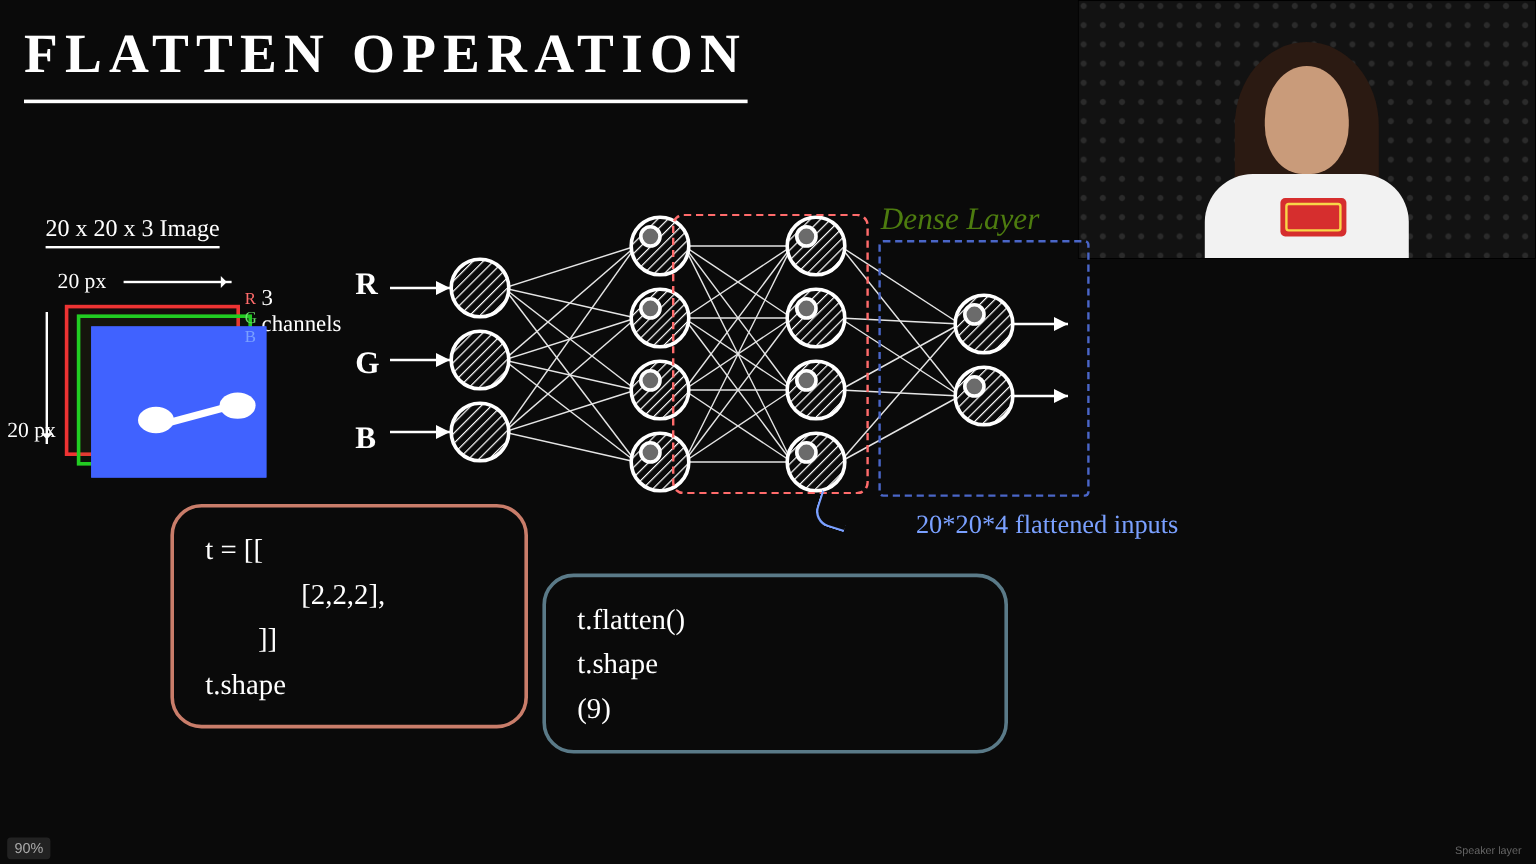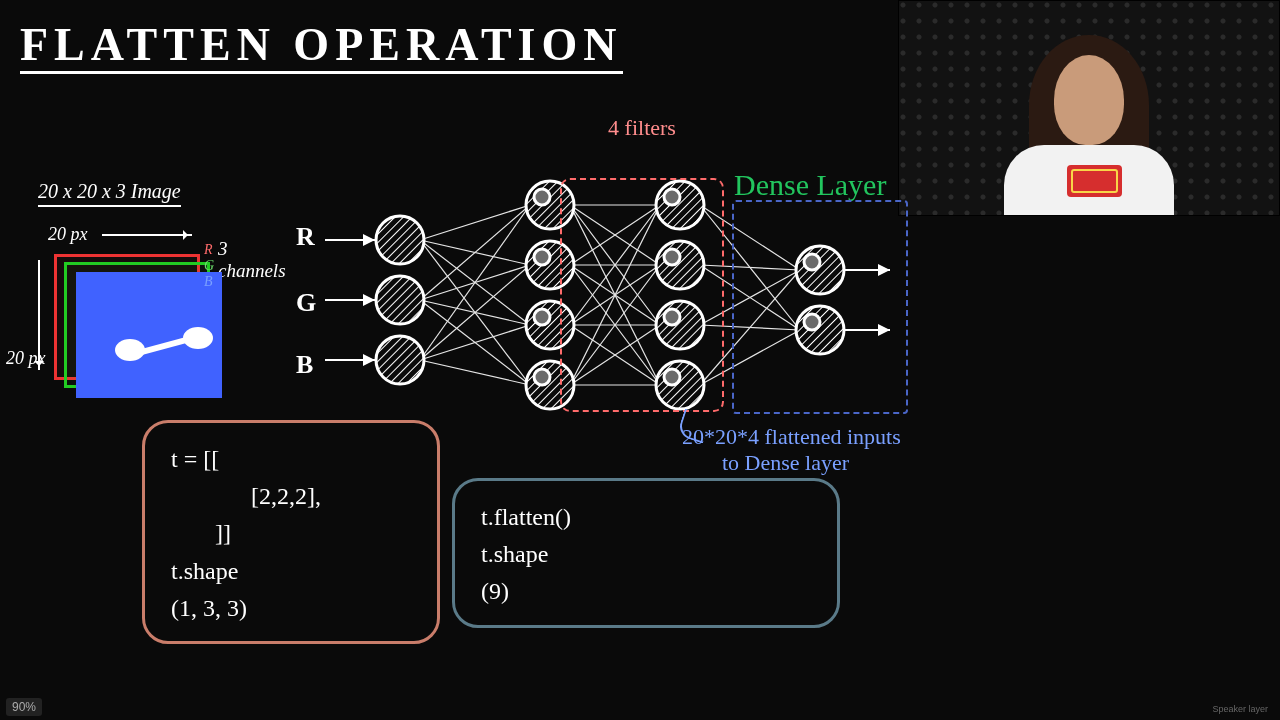--- a/index.html
+++ b/index.html
@@ -14,21 +14,21 @@
     position: relative;
   }
   .title {
     position: absolute;
     top: 18px;
     left: 20px;
     font-size: 46px;
     letter-spacing: 6px;
     font-weight: bold;
     border-bottom: 3px solid #fff;
-    padding-bottom: 0;
+    padding-bottom: 12px;
     text-align: right;
   }
   
   .webcam {
     position: absolute;
     top: 0;
     right: 0;
     width: 380px;
     height: 214px;
     background: #1a1a1a;
@@ -80,21 +80,20 @@
     position: absolute;
     inset: 4px;
     border: 2px solid #f8d648;
     border-radius: 3px;
   }
   
   .img-block {
     position: absolute;
     top: 180px; left: 8px;
     width: 270px;
-    font-style: italic;
   }
   .img-caption {
     font-size: 20px;
     border-bottom: 2px solid #fff;
     display: inline-block;
     padding-bottom: 2px;
     margin-left: 30px;
   }
   .dims-row {
     position: absolute;
@@ -160,32 +159,32 @@
 
   
   .conv-label {
     position: absolute; top: 116px; left: 542px;
     font-size: 28px; color: #ff8d8d; text-align: center; width: 200px;
     line-height: 1.1;
   }
   .conv-sub { display: block; font-size: 22px; }
   .dense-label {
     position: absolute; top: 168px; left: 734px;
-    font-size: 30px; color: #22c55e;
+    font-size: 26px; color: #4d7c0f; font-style: italic;
   }
   .conv-box {
     position: absolute; top: 178px; left: 560px; width: 160px; height: 230px;
     border: 2.5px dashed #ff6b6b; border-radius: 10px;
   }
   .dense-box {
     position: absolute; top: 200px; left: 732px; width: 172px; height: 210px;
     border: 2.5px dashed #4a66c8; border-radius: 4px;
   }
   .flatten-caption {
-    position: absolute; top: 424px; left: 682px; font-size: 22px; color: #7aa0ff; text-align: left; width: 300px;
+    position: absolute; top: 424px; left: 682px; font-size: 22px; color: #7aa0ff; text-align: right; width: 300px;
   }
   .flatten-caption .ln2 { display: block; padding-left: 40px; }
   .flatten-arrow {
     position: absolute; top: 412px; left: 680px;
     width: 26px; height: 26px;
     border-left: 2px solid #7aa0ff;
     border-bottom: 2px solid #7aa0ff;
     border-radius: 0 0 0 14px;
     transform: rotate(18deg);
     pointer-events: none;
@@ -362,37 +361,34 @@
   <g>
     <circle class="node-hatch" cx="540" cy="100" r="24"></circle>
         <circle class="node" cx="532" cy="92" r="8"></circle>
     <circle class="node-hatch" cx="540" cy="160" r="24"></circle>
         <circle class="node" cx="532" cy="152" r="8"></circle>
   </g>
 </svg>
 </div>
 
 <div class="conv-label">
-  <span class="conv-sub">4 filters</span>
 </div>
 <div class="conv-box"></div>
 <div class="dense-label">Dense Layer</div>
 <div class="dense-box"></div>
 <div class="flatten-arrow"></div>
 <div class="flatten-caption">
   <span>20*20*4 flattened inputs</span>
-  <span class="ln2">to Dense layer</span>
 </div>
 
 <div class="panel left">
   <div>t = [[</div>
   <span class="indent1">[2,2,2],</span>
   <span class="indent-close">]]</span>
   <div>t.shape</div>
-  <div>(1, 3, 3)</div>
 </div>
 
 <div class="panel right">
   <div>t.flatten()</div>
   <div>t.shape</div>
   <div>(9)</div>
 </div>
 
 <div class="zoom-badge">90%</div>
 <div class="speaker-notes">Speaker layer</div>

